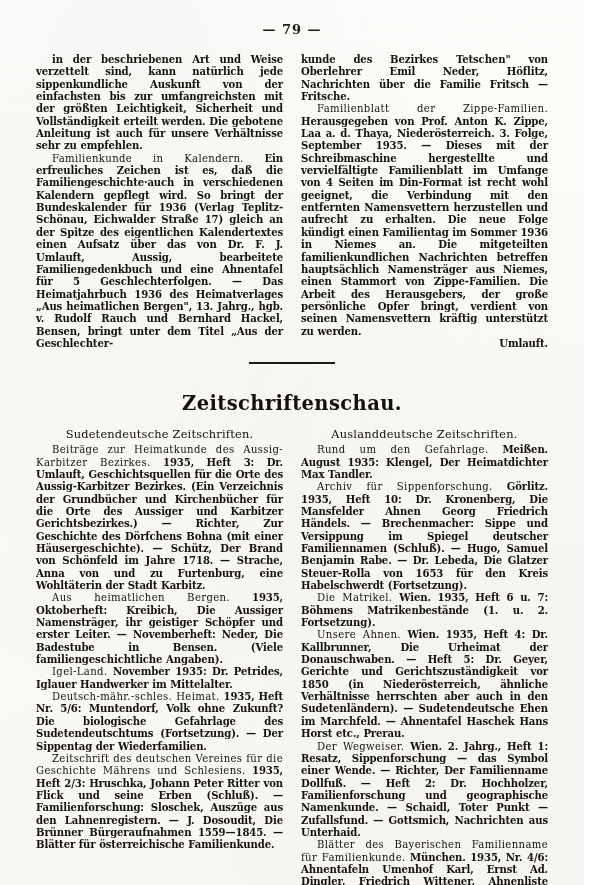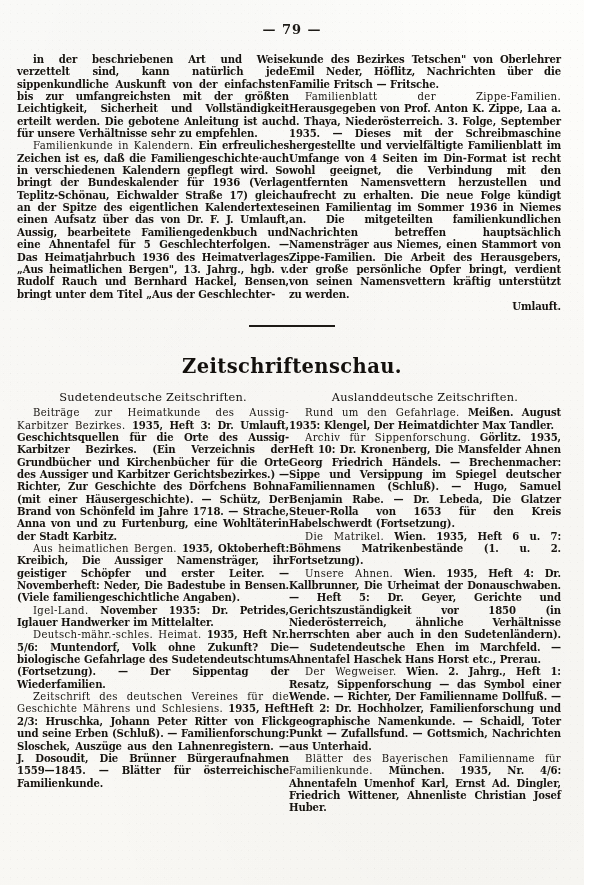--- a/index.html
+++ b/index.html
@@ -18,21 +18,21 @@
   
   #page {
     position: relative;
     width: 584px;
     height: 885px;
     background:
       radial-gradient(ellipse at 22% 12%, rgba(0,0,0,0.022), rgba(0,0,0,0) 58%),
       radial-gradient(ellipse at 78% 72%, rgba(0,0,0,0.020), rgba(0,0,0,0) 62%),
       linear-gradient(175deg, #fdfdfb 0%, #fbfaf7 45%, #f8f7f3 100%);
     box-sizing: border-box;
-    padding: 0 17px;
+    padding: 0 36px;
   }
   
   #grain {
     position: absolute;
     inset: 0;
     pointer-events: none;
     opacity: .55;
     background-image:
       radial-gradient(rgba(0,0,0,.055) .6px, rgba(0,0,0,0) .7px),
       radial-gradient(rgba(0,0,0,.035) .5px, rgba(0,0,0,0) .6px);
@@ -69,20 +69,21 @@
     text-indent: 16px;
     hyphens: manual;
   }
   .fraktur p.noindent { text-indent: 0; }
   .lead { font-weight: 400; letter-spacing: .35px; }
   .sig { text-align: right; text-indent: 0; margin-top: 1px; }
 
   
   .cols {
     display: flex;
+    gap: 18px;
     align-items: flex-start;
   }
   .col { width: 272px; }
 
   .block-top { margin-top: 6px; }
 
   
   .rule-wrap {
     display: flex;
     justify-content: center;

